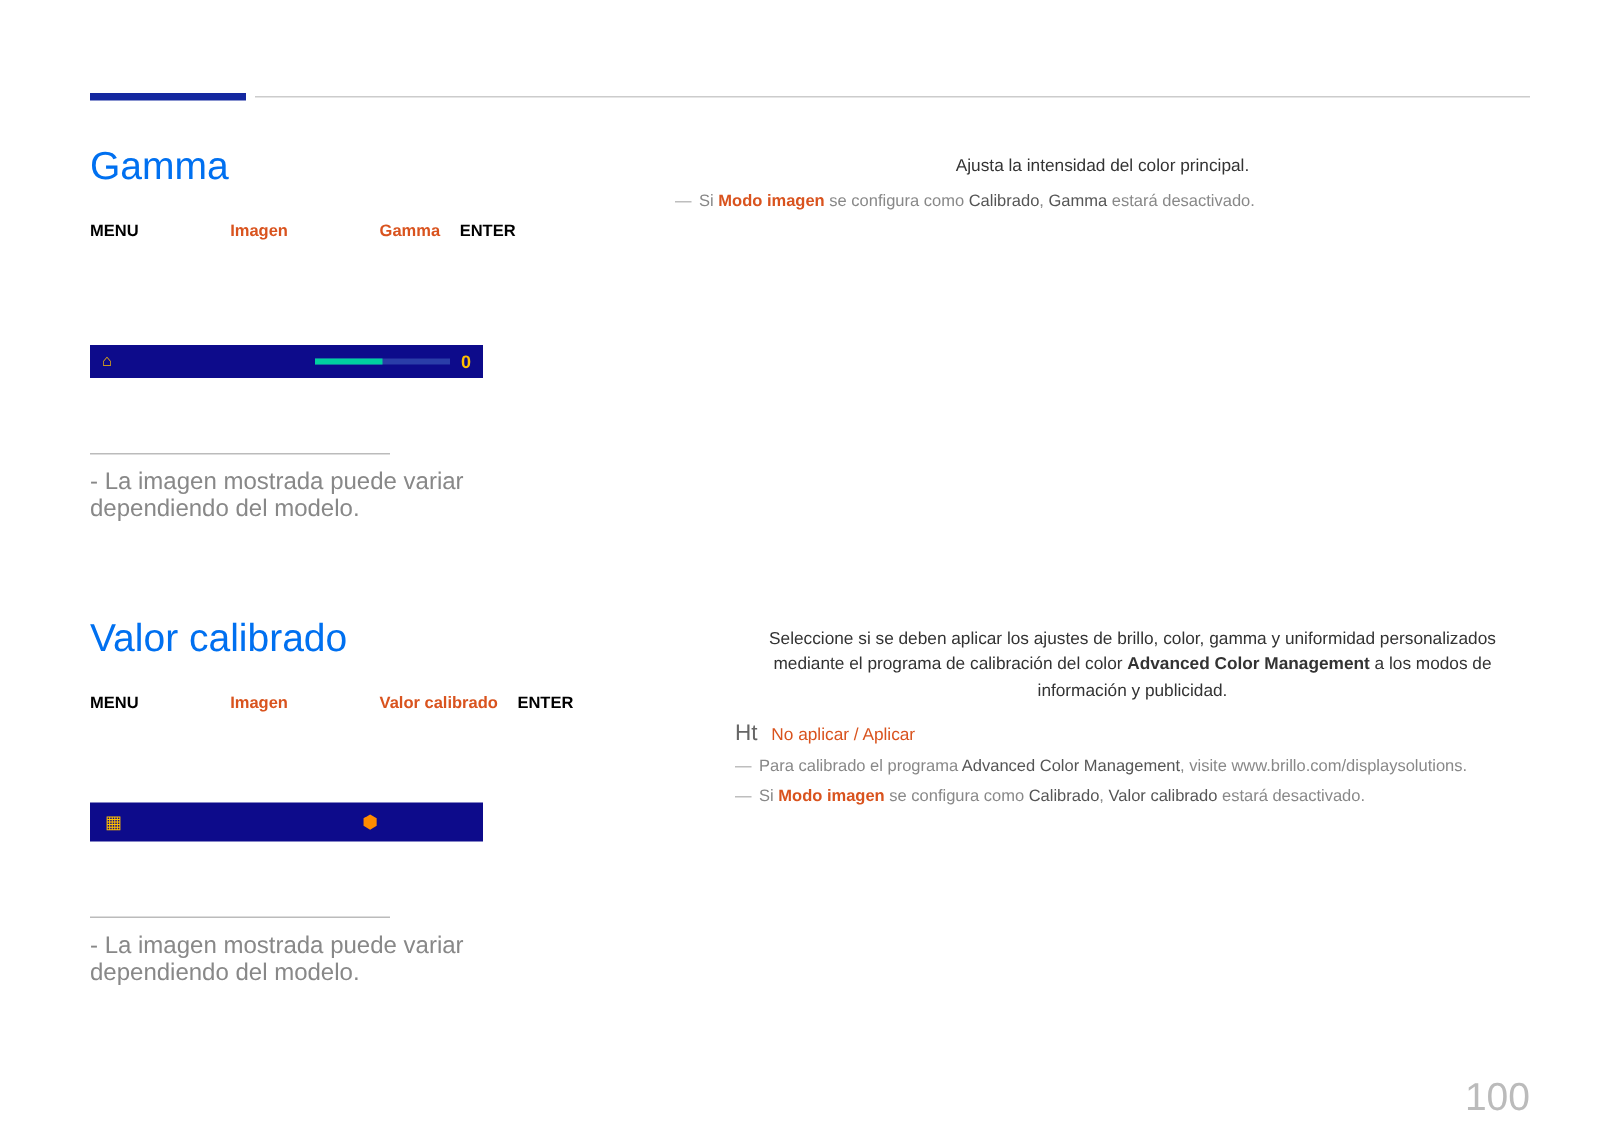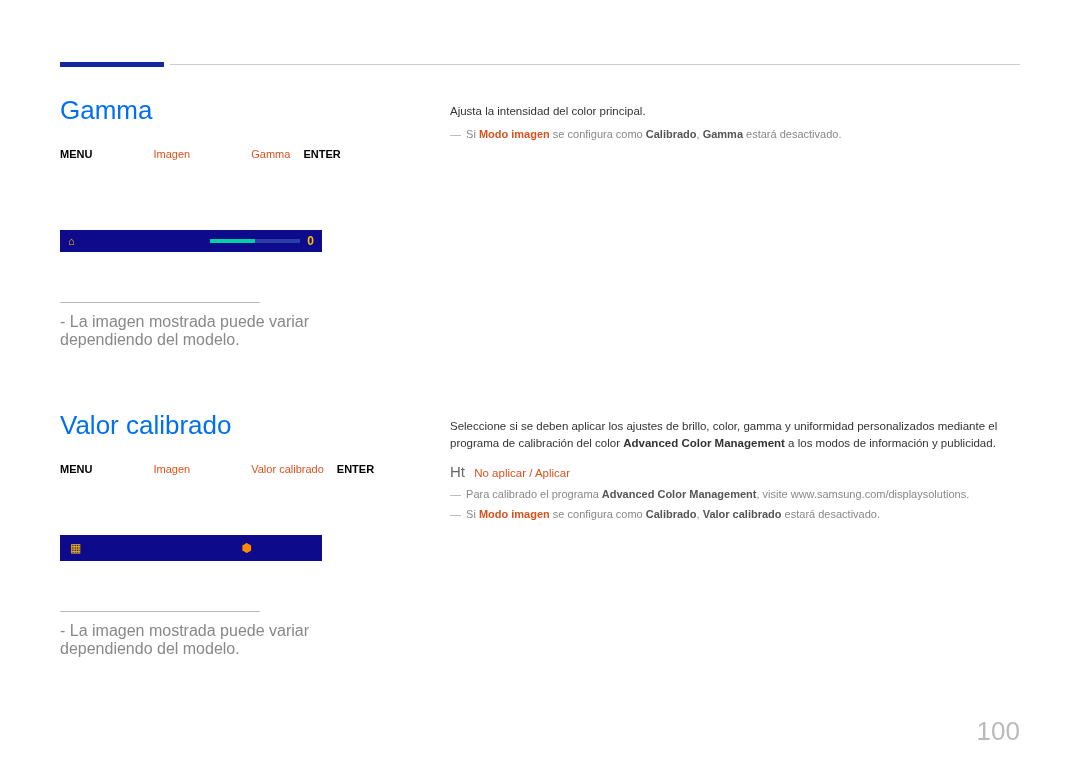--- a/index.html
+++ b/index.html
@@ -34,34 +34,34 @@
     width: 340px;
   }
   .right-col {
     position: absolute;
     left: 450px;
     right: 60px;
   }
   .sec1-left { top: 95px; }
   .sec1-right { top: 103px; }
   .sec2-left { top: 410px; }
-  .sec2-right { top: 418px; }
+  .sec2-right { top: 418px; margin-left: 40px; }
 
   h2.section-title {
     font-size: 26px;
     font-weight: 400;
     color: #0070f0;
     margin-bottom: 22px;
   }
   .breadcrumb {
     font-size: 11px;
     font-weight: 700;
     color: #000;
   }
-  .breadcrumb .hl { color: #d9531e; font-weight: 400; padding-left: 48px; }
+  .breadcrumb .hl { color: #d9531e; font-weight: 700; padding-left: 48px; }
   .breadcrumb .sep { display: inline-block; width: 10px; }
 
   .osd-bar {
     margin-top: 70px;
     width: 262px;
     height: 22px;
     background: #0d0b8b;
     display: flex;
     align-items: center;
     position: relative;
@@ -112,25 +112,25 @@
     height: 1px;
     background: #bbb;
   }
   .footnote {
     margin-top: 10px;
     font-size: 16px;
     color: #888;
   }
   .footnote::before { content: "- "; }
 
-  .desc { font-size: 11.5px; color: #333; line-height: 1.5; margin-bottom: 6px; }
+  .desc { font-size: 11.5px; color: #333; line-height: 1.5; margin-bottom: 6px; text-align: center; }
   .note-line { font-size: 11px; color: #888; margin-top: 4px; line-height: 1.5; }
   .note-line::before { content: "― "; color: #aaa; margin-right: 2px; }
   .note-line .hl { color: #d9531e; font-weight: 700; }
-  .note-line .bold { font-weight: 700; color: #555; }
+  .note-line .bold { font-weight: 400; color: #555; }
   .bullet-block { margin-top: 6px; }
   .bullet { font-size: 11.5px; color: #333; margin-top: 10px; }
   .bullet .sym { color: #666; margin-right: 6px; font-size: 15px; }
   .bullet .hl { color: #d9531e; font-weight: 400; }
 
   .pagenum {
     position: absolute;
     bottom: 16px;
     right: 60px;
     font-size: 26px;
@@ -189,21 +189,21 @@
 <div class="right-col sec2-right">
   <div class="desc">
     <span>Seleccione si se deben aplicar los ajustes de brillo, color, gamma y uniformidad personalizados mediante el programa de calibración del color </span><span class="bold">Advanced Color Management</span><span> a los modos de información y publicidad.</span>
   </div>
   <div class="bullet">
     <span class="sym">Ht</span>
     <span class="hl">No aplicar / Aplicar</span>
   </div>
   <div class="bullet-block">
     <div class="note-line">
-      <span>Para calibrado el programa </span><span class="bold">Advanced Color Management</span><span>, visite www.samsung.com/displaysolutions.</span>
+      <span>Para calibrado el programa </span><span class="bold">Advanced Color Management</span><span>, visite www.brillo.com/displaysolutions.</span>
     </div>
     <div class="note-line">
       <span>Si </span><span class="hl">Modo imagen</span><span> se configura como </span><span class="bold">Calibrado</span><span>, </span><span class="bold">Valor calibrado</span><span> estará desactivado.</span>
     </div>
   </div>
 </div>
 
 <div class="pagenum">100</div>
 
 </body></html>

